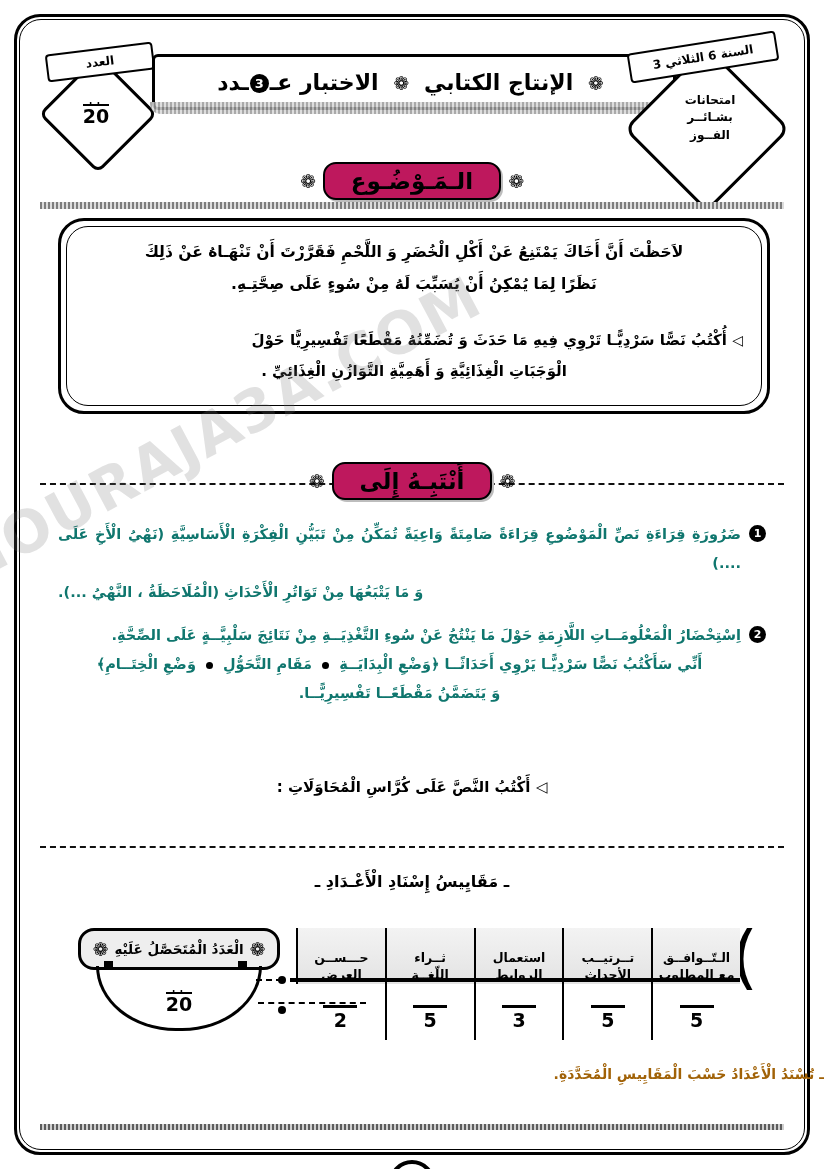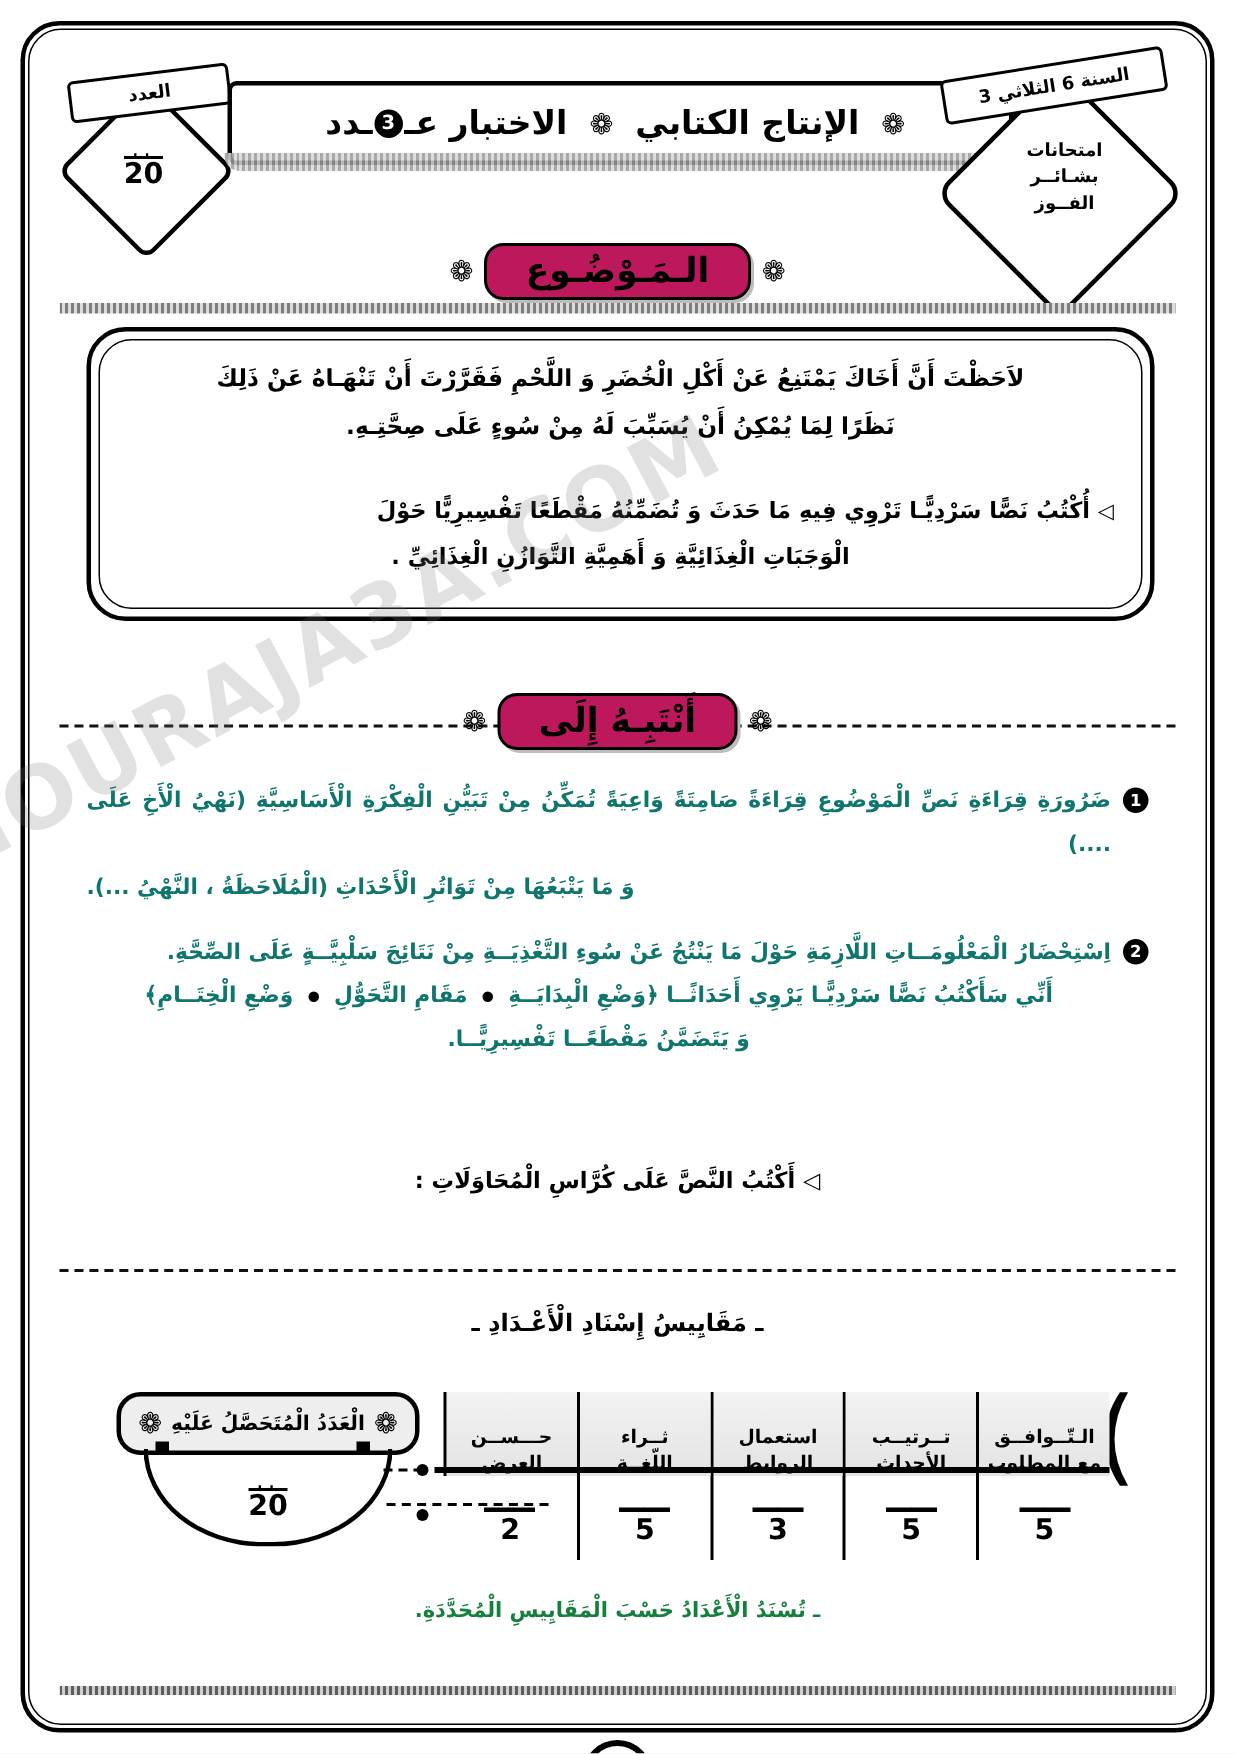--- a/index.html
+++ b/index.html
@@ -169,22 +169,22 @@
     border:3px solid #000;border-top:none;
     border-radius:0 0 48% 48%/0 0 100% 100%;
     display:flex;align-items:center;justify-content:center;
   }
   .sq{position:absolute;width:9px;height:9px;background:#000;top:33px;}
   .conn{position:absolute;border-top:2px dashed #000;top:18px;}
   .conn2{position:absolute;border-top:2px dashed #000;top:68px;}
   .dotmark{position:absolute;width:8px;height:8px;border-radius:50%;background:#000;}
 
   .foot-note{
-    position:absolute;left:0;right:0;top:1066px;text-align:center;
-    font-size:14px;font-weight:bold;color:#15803d;
+    position:absolute;left:0;right:0;top:1066px;text-align:right;
+    font-size:14px;font-weight:bold;color:#a16207;
   }
   .page-num{
     position:absolute;left:50%;transform:translateX(-50%);top:1160px;
     width:38px;height:38px;border-radius:50%;border:4px solid #000;background:#fff;
     display:flex;align-items:center;justify-content:center;
     font-size:19px;font-weight:bold;color:#000;
   }
   .page-num-rule{
     position:absolute;left:40px;right:40px;top:1124px;height:6px;
     background:repeating-linear-gradient(90deg,#5d5d5d 0 2px,#cfcfcf 2px 4px);

